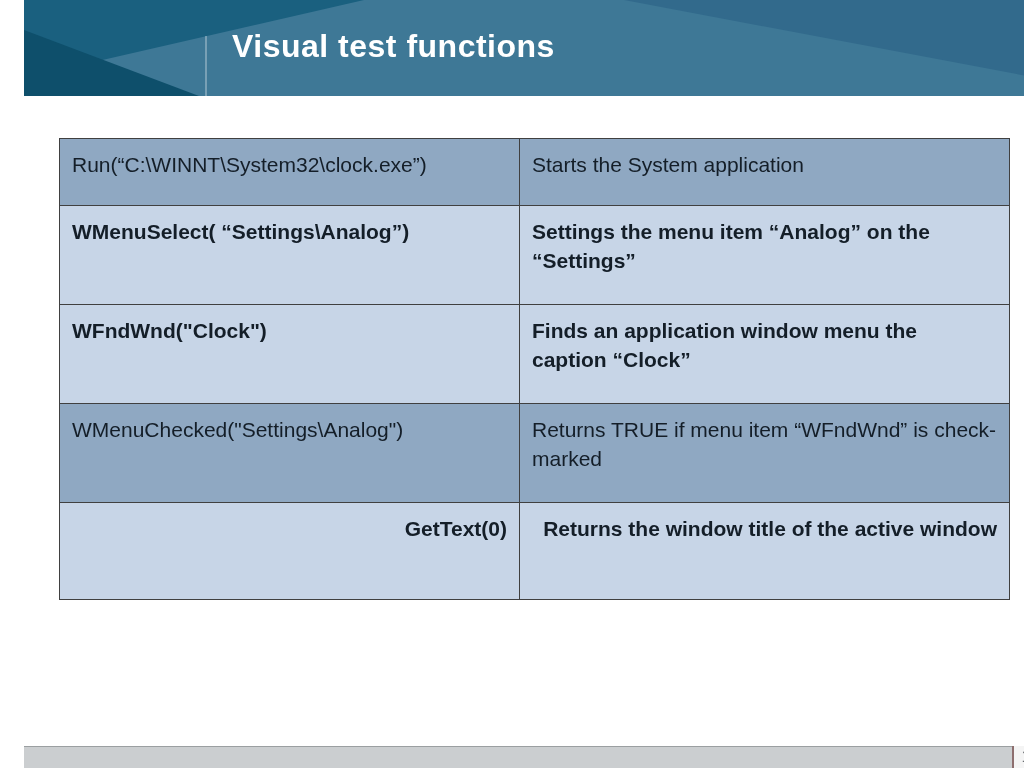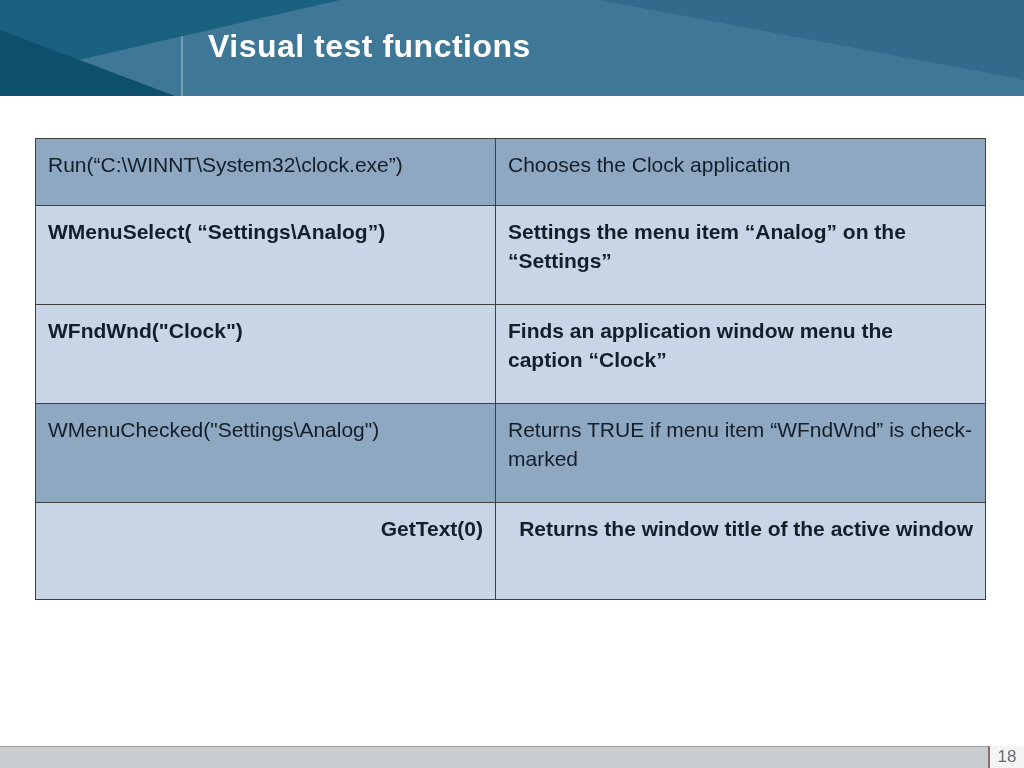--- a/index.html
+++ b/index.html
@@ -3,21 +3,21 @@
 <meta charset="utf-8">
 <style>
   html, body { margin: 0; padding: 0; }
   body {
     width: 1024px; height: 768px;
     font-family: "Liberation Sans", sans-serif;
     background: #ffffff;
     position: relative;
     overflow: hidden;
   }
-  .slide { position: absolute; inset: 0; }
+  .slide { position: absolute; inset: 0; margin-left: 24px; }
 
   
   .header {
     position: absolute; top: 0; left: 0;
     width: 1024px; height: 96px;
   }
   .header svg { display: block; }
   .title-separator {
     position: absolute; left: 181px; top: 36px;
     width: 2px; height: 60px;
@@ -88,21 +88,21 @@
   </div>
 
   <table class="functions">
     <colgroup>
       <col style="width:460px">
       <col style="width:490px">
     </colgroup>
     <tbody>
       <tr class="r-dark h1">
         <td>Run(“C:\WINNT\System32\clock.exe”)</td>
-        <td>Chooses the Clock application</td>
+        <td>Starts the System application</td>
       </tr>
       <tr class="r-light h2">
         <td>WMenuSelect( “Settings\Analog”)</td>
         <td>Settings the menu item “Analog” on the “Settings”</td>
       </tr>
       <tr class="r-light h2">
         <td>WFndWnd("Clock")</td>
         <td>Finds an application window menu the caption “Clock”</td>
       </tr>
       <tr class="r-dark h2">

